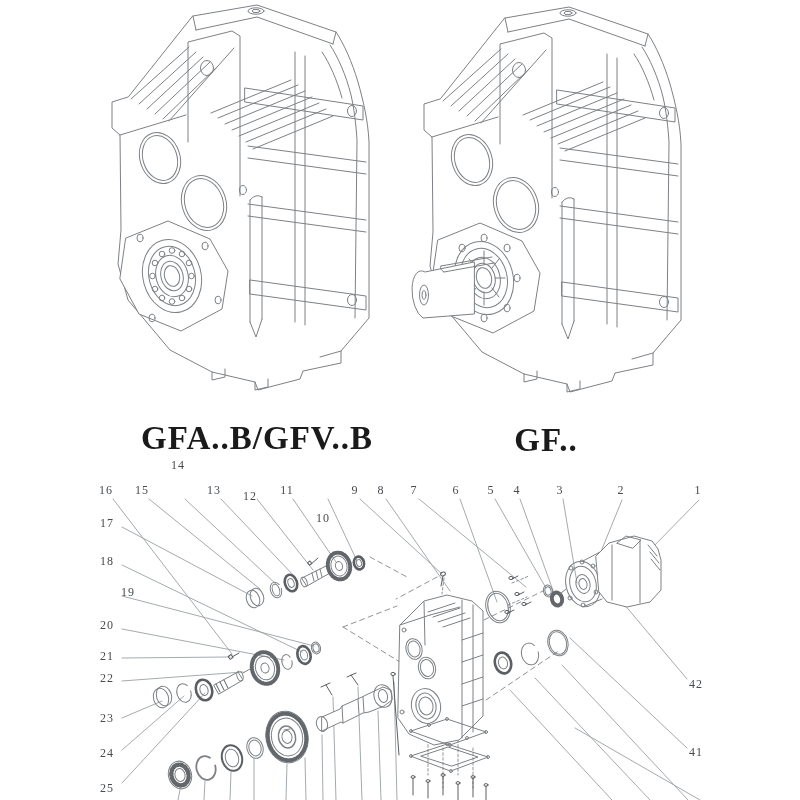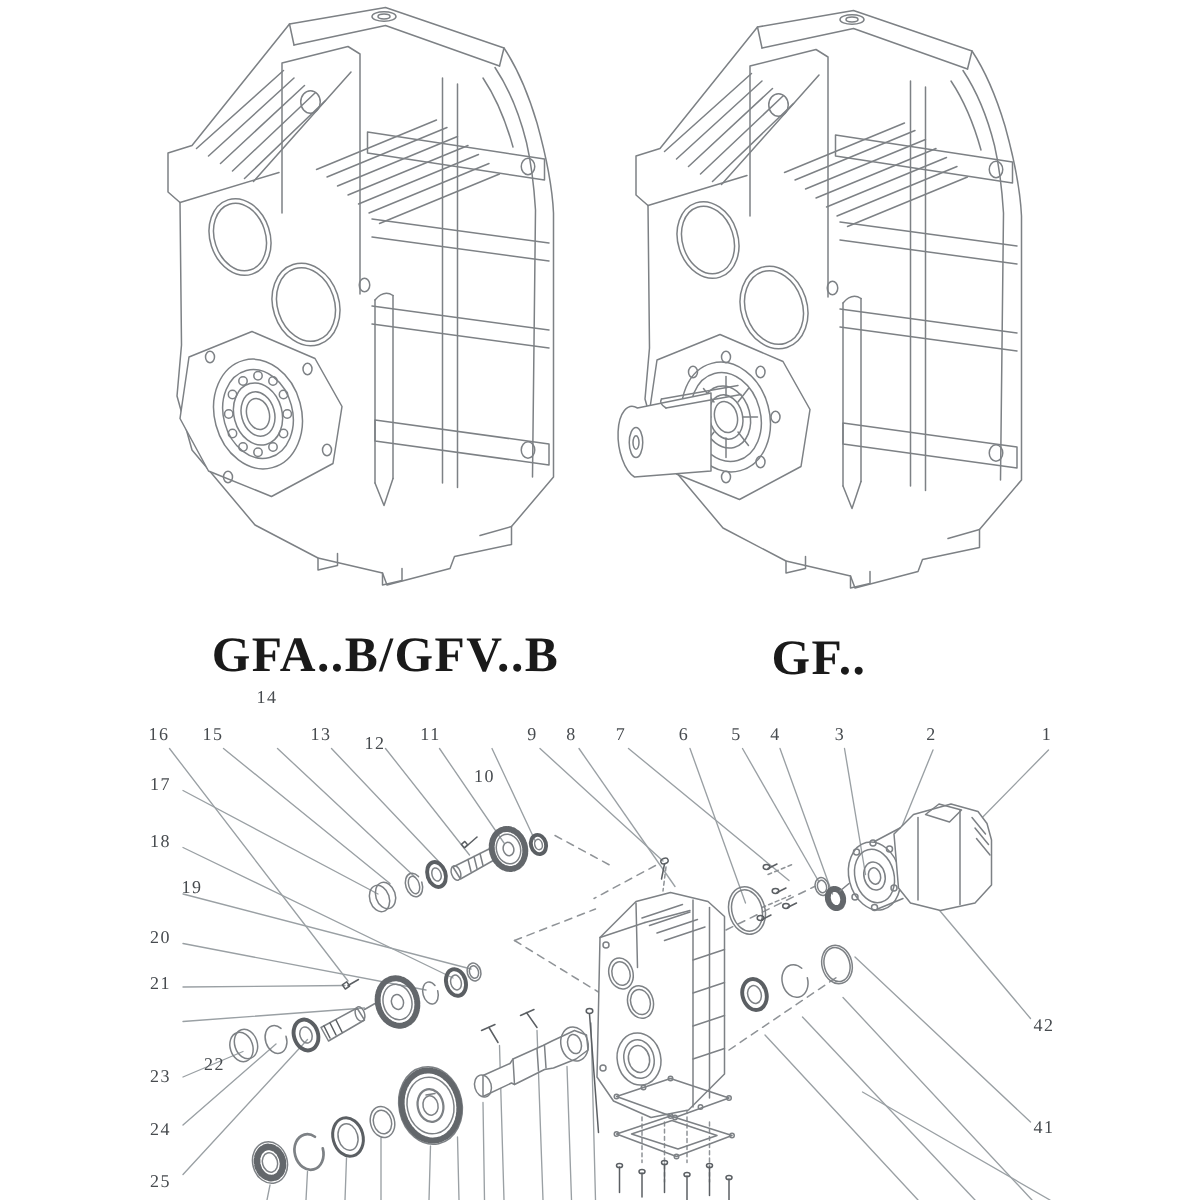--- a/index.html
+++ b/index.html
@@ -431,21 +431,21 @@
   <span class="callout" style="left:517px;top:490px;">4</span>
   <span class="callout" style="left:560px;top:490px;">3</span>
   <span class="callout" style="left:621px;top:490px;">2</span>
   <span class="callout" style="left:698px;top:490px;">1</span>
 
   <span class="callout" style="left:107px;top:523px;">17</span>
   <span class="callout" style="left:107px;top:561px;">18</span>
   <span class="callout" style="left:107px;top:592px;margin-left:21px;">19</span>
   <span class="callout" style="left:107px;top:625px;">20</span>
   <span class="callout" style="left:107px;top:656px;">21</span>
-  <span class="callout" style="left:107px;top:710px;margin-left:36px;">22</span>
+  <span class="callout" style="left:107px;top:678px;">22</span>
   <span class="callout" style="left:107px;top:718px;">23</span>
   <span class="callout" style="left:107px;top:753px;">24</span>
   <span class="callout" style="left:107px;top:788px;">25</span>
 
   <span class="callout" style="left:696px;top:684px;">42</span>
   <span class="callout" style="left:696px;top:752px;">41</span>
 </div>
 
 </div>
 

